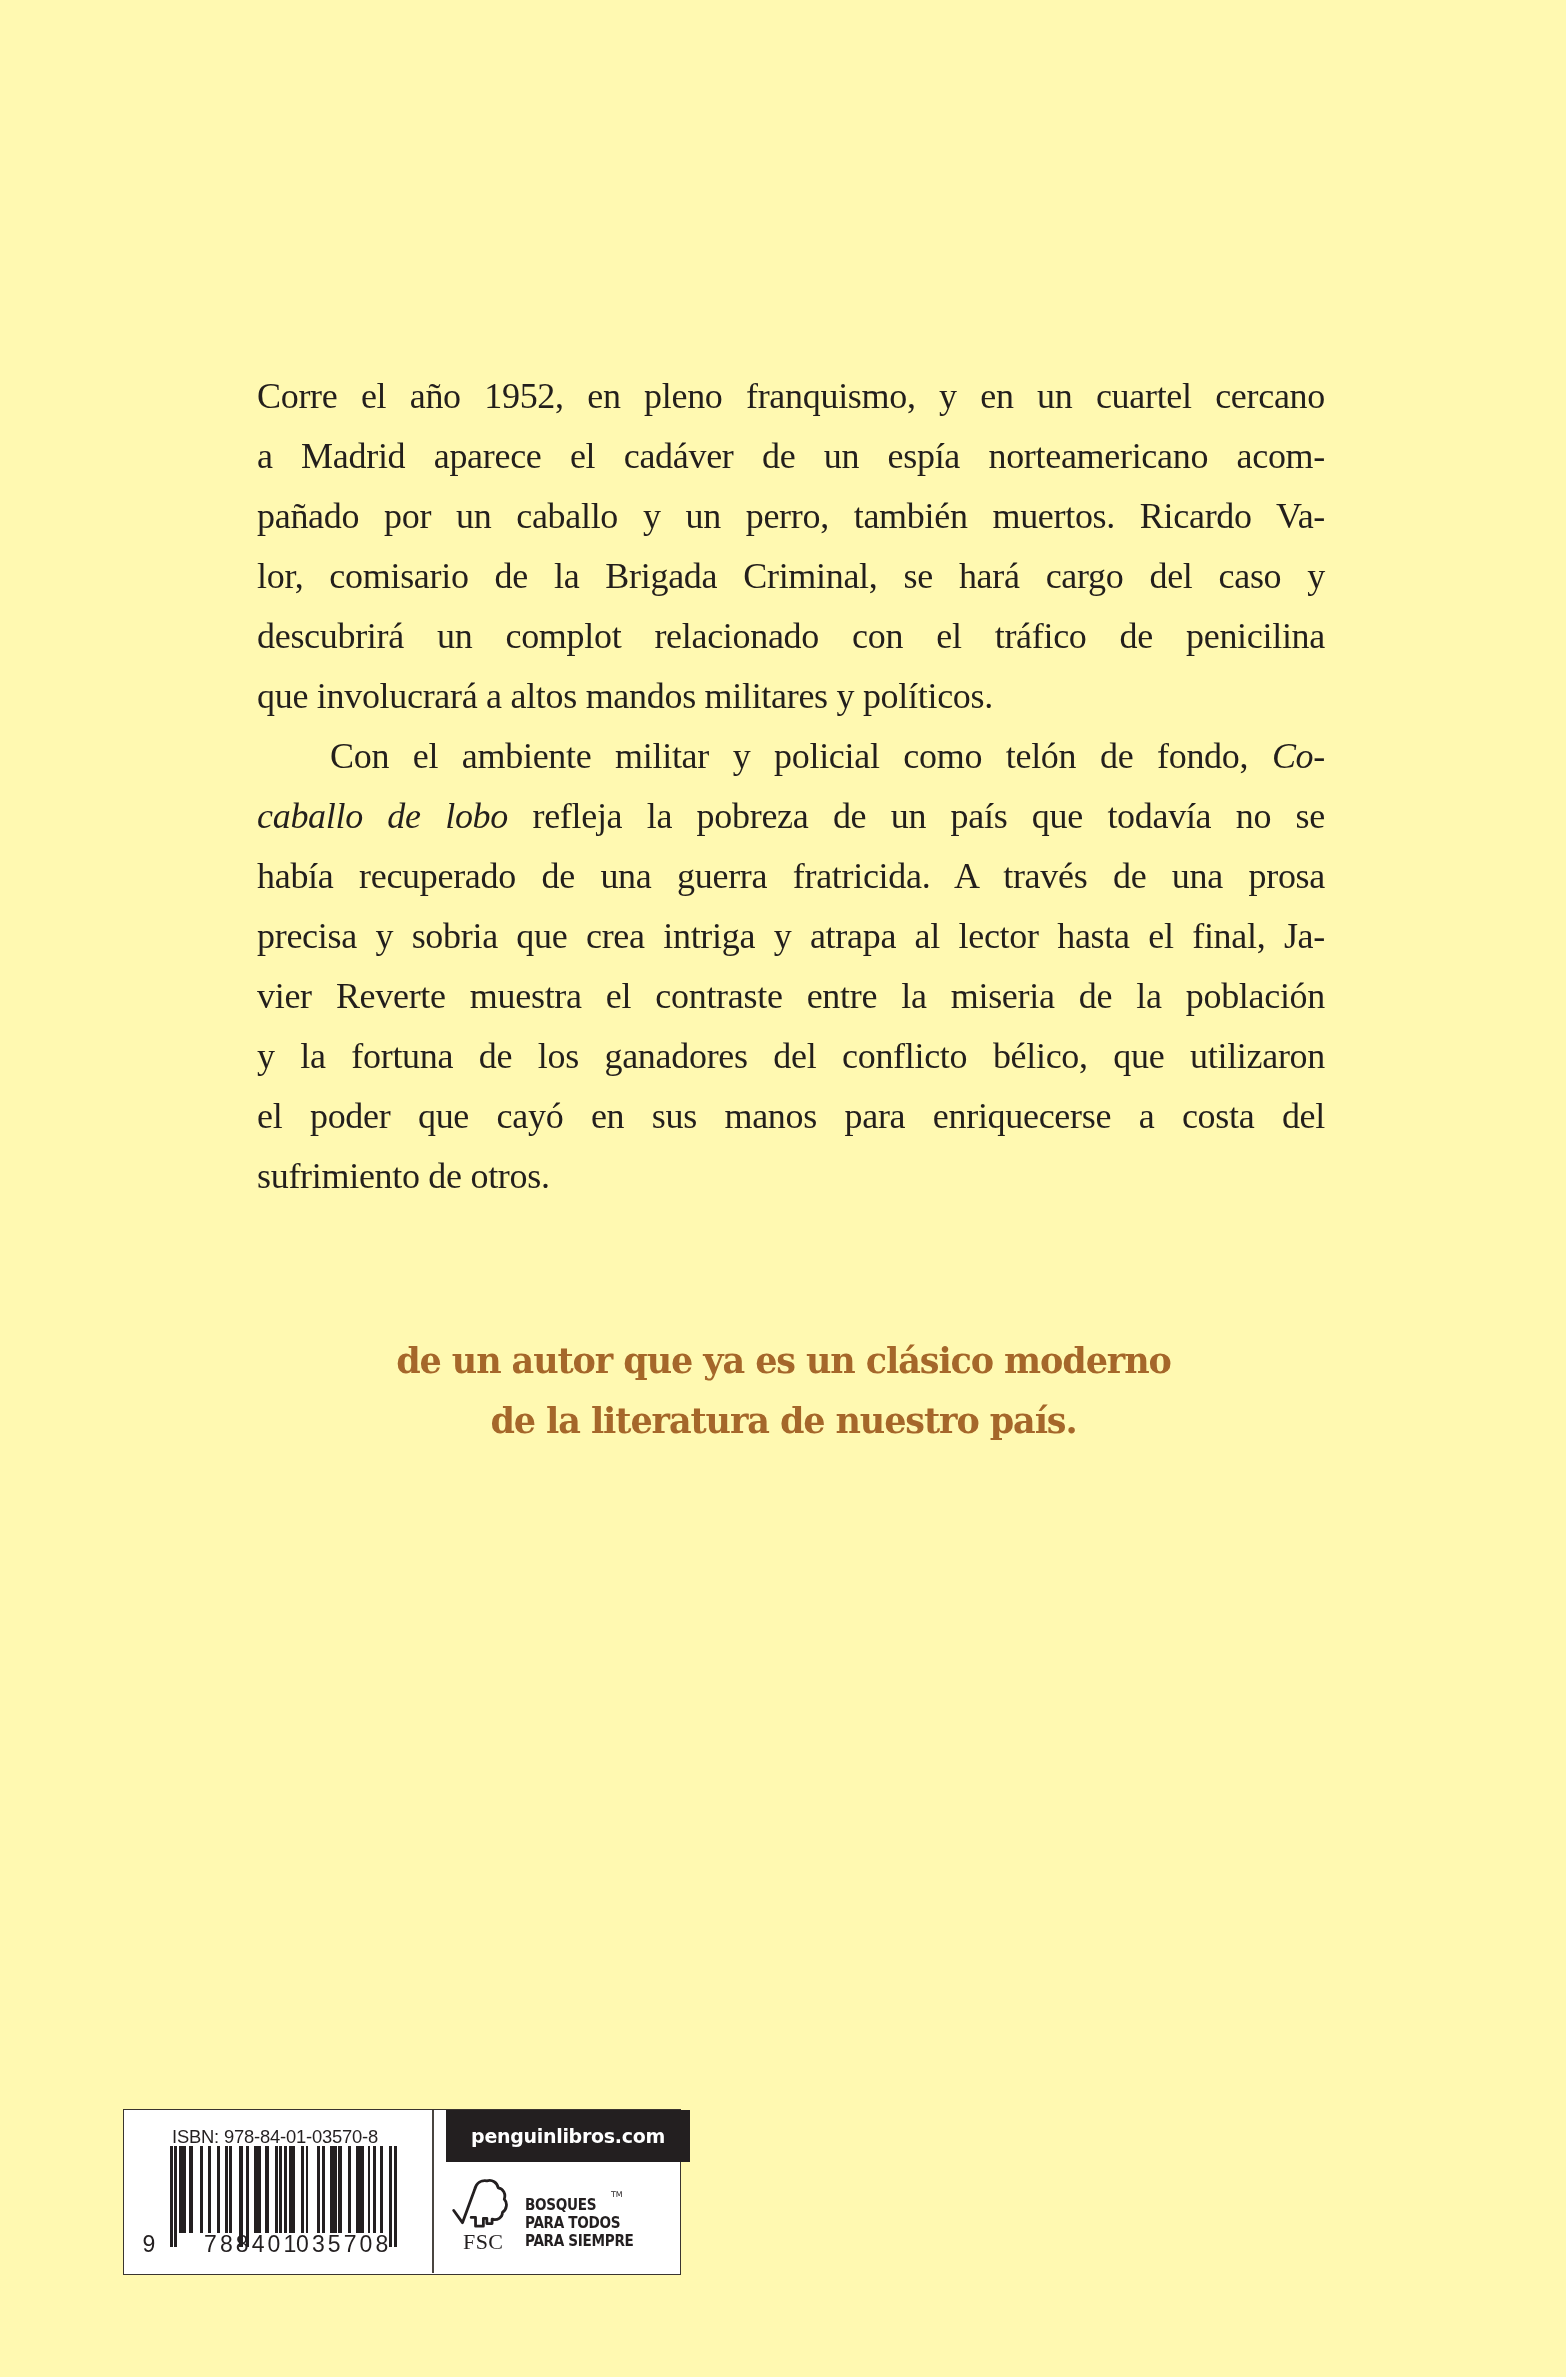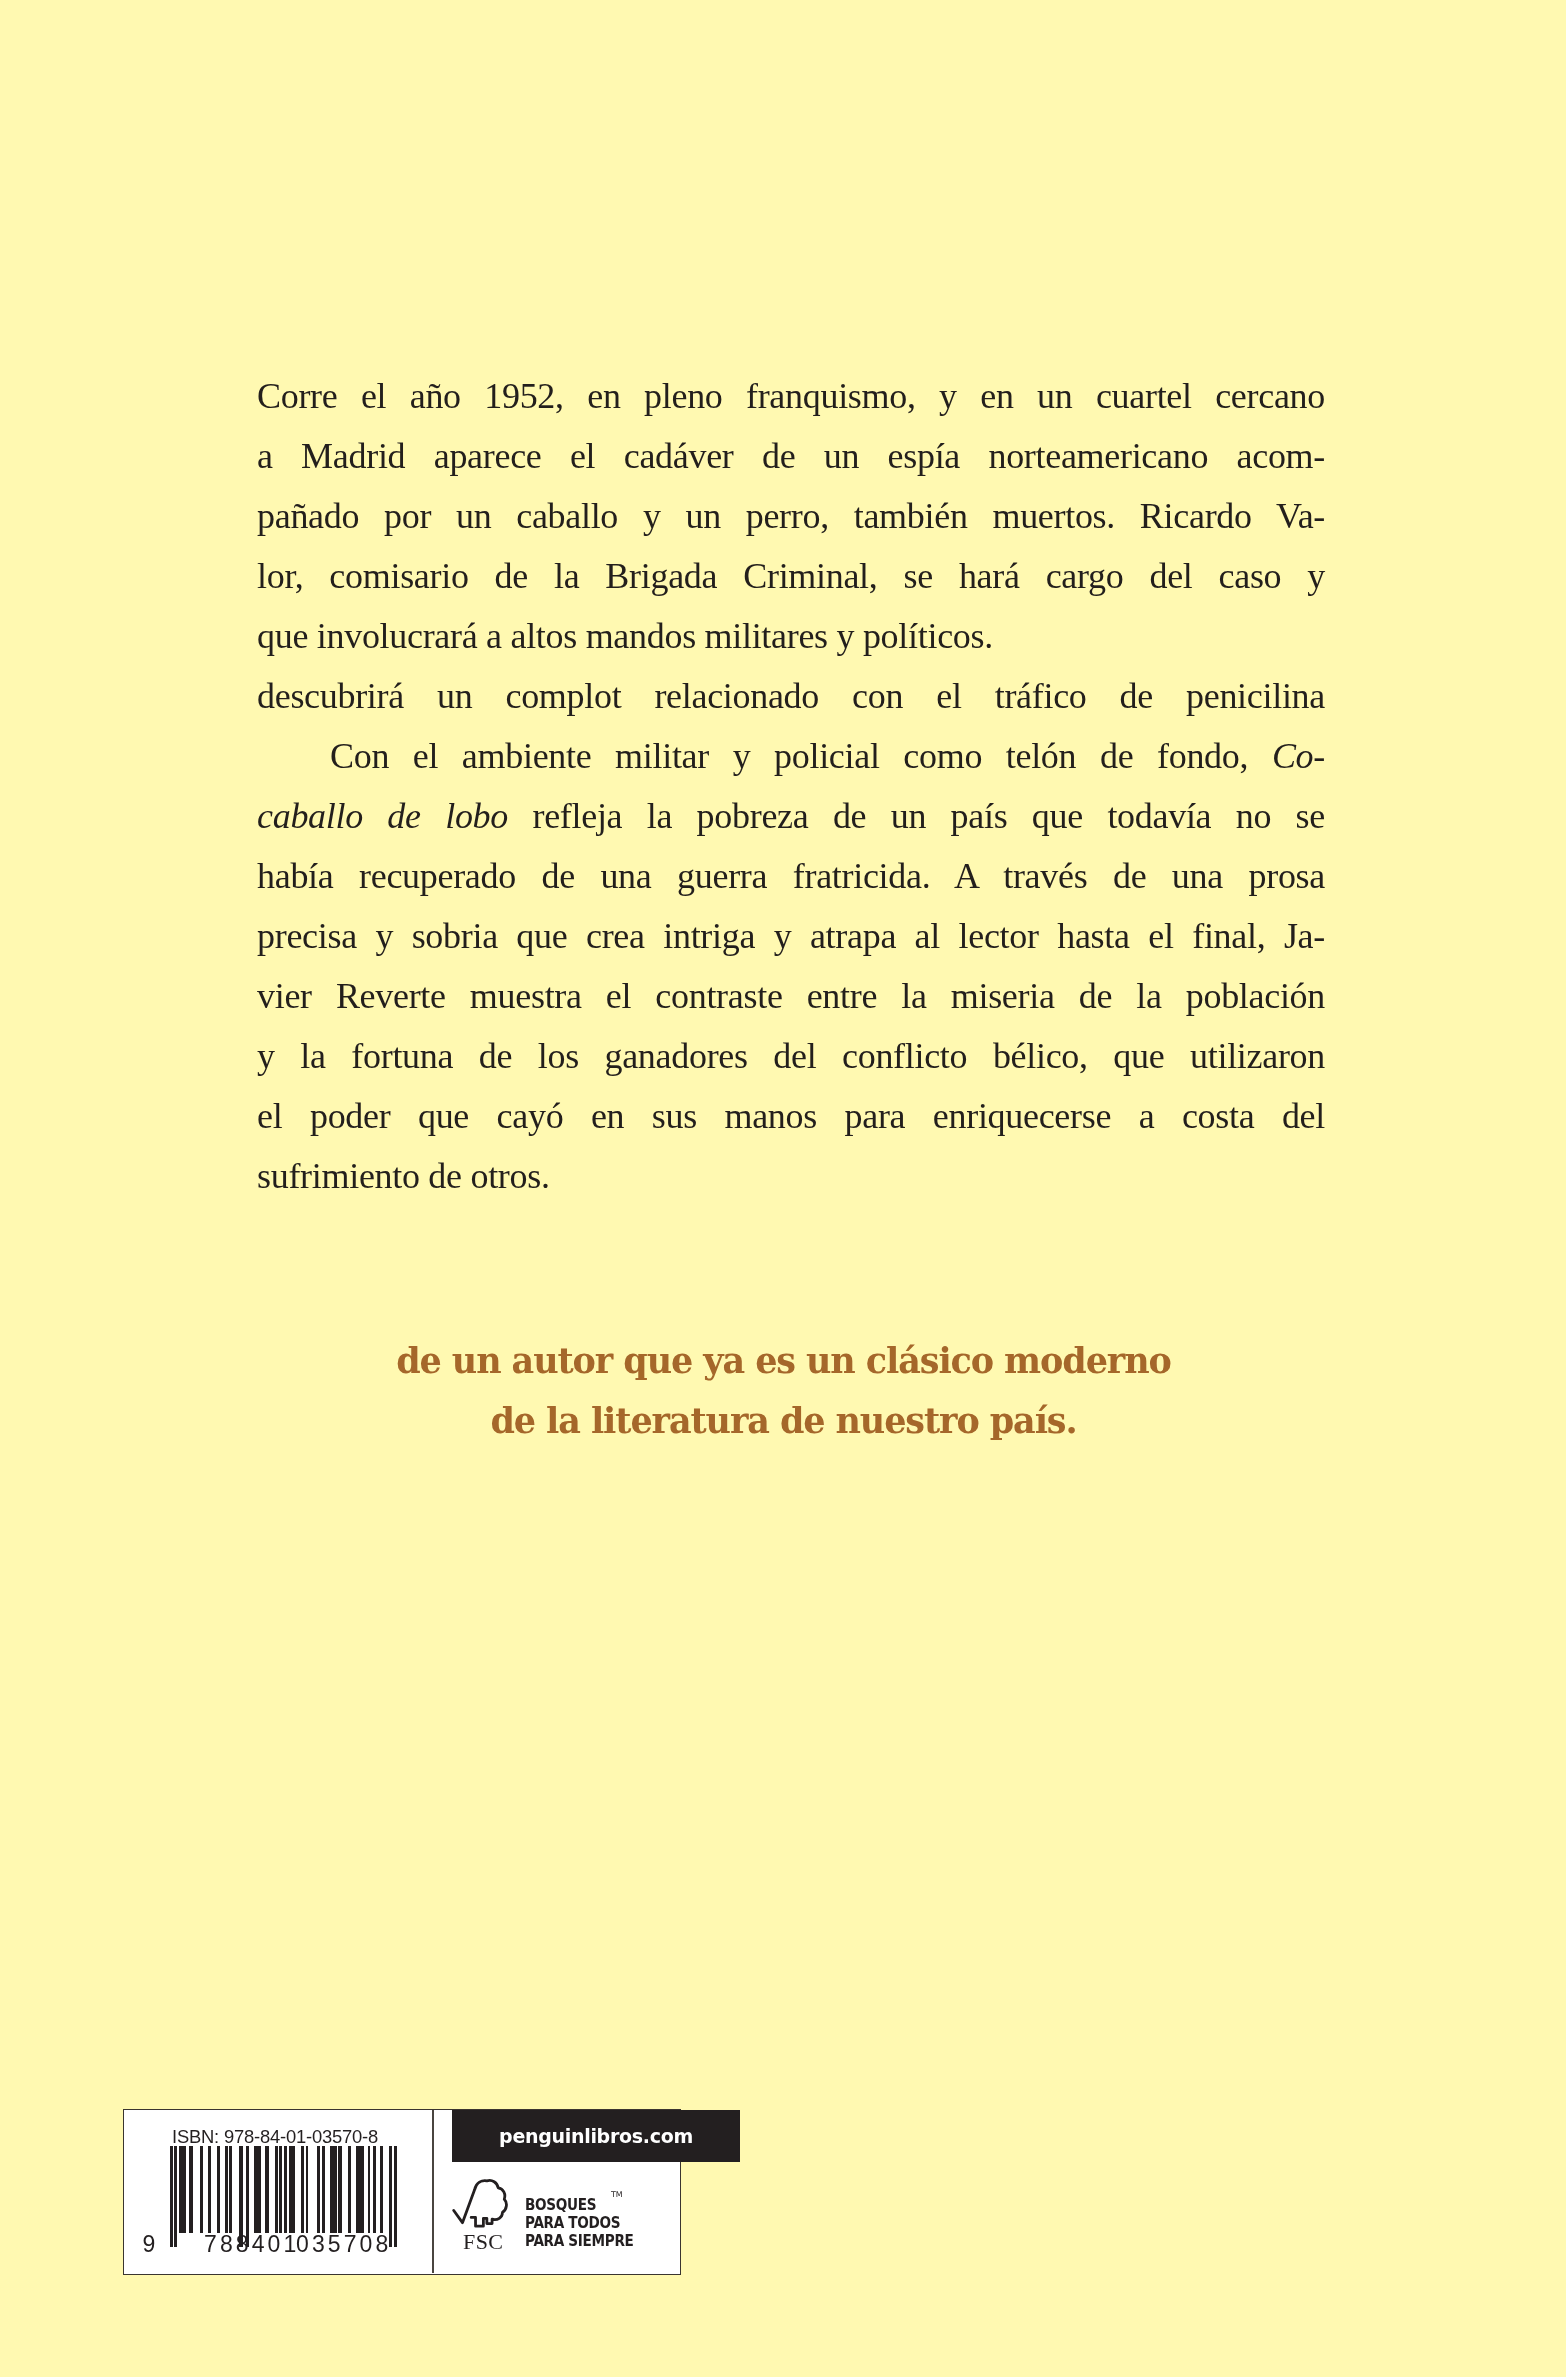--- a/index.html
+++ b/index.html
@@ -82,21 +82,21 @@
   }
   .divider {
     position: absolute; left: 308px; top: 0;
     width: 1.8px; height: 163px; background: #4a4540;
   }
   .right-panel {
     position: absolute; left: 310px; top: 0;
     width: 244px; height: 163px;
   }
   .publisher-band {
-    position: absolute; left: 18px; top: 0; width: 288px; height: 52px;
+    position: absolute; left: 12px; top: 0; width: 244px; height: 52px;
     background: #231F20;
     color: #ffffff;
     font-family: "DejaVu Sans", "Liberation Sans", sans-serif;
     font-weight: bold;
     font-size: 19px;
     letter-spacing: -0.3px;
     line-height: 52px;
     text-align: center;
   }
   .fsc-logo { position: absolute; left: 17.5px; top: 67px; width: 61px; height: 53px; }
@@ -130,22 +130,22 @@
 
 <div>
 
   <div class="body-text">
 
     <div>
       <span class="line">Corre el año 1952, en pleno franquismo, y en un cuartel cercano</span>
       <span class="line">a Madrid aparece el cadáver de un espía norteamericano acom-</span>
       <span class="line">pañado por un caballo y un perro, también muertos. Ricardo Va-</span>
       <span class="line">lor, comisario de la Brigada Criminal, se hará cargo del caso y</span>
+      <span class="line">descubrirá un complot relacionado con el tráfico de penicilina</span>
       <span class="line last">que involucrará a altos mandos militares y políticos.</span>
-      <span class="line">descubrirá un complot relacionado con el tráfico de penicilina</span>
     </div>
 
     <div>
       <span class="line indent"><span>Con el ambiente militar y policial como telón de fondo, </span><i>Co-</i></span>
       <span class="line"><i>caballo de lobo</i><span> refleja la pobreza de un país que todavía no se</span></span>
       <span class="line">había recuperado de una guerra fratricida. A través de una prosa</span>
       <span class="line">precisa y sobria que crea intriga y atrapa al lector hasta el final, Ja-</span>
       <span class="line">vier Reverte muestra el contraste entre la miseria de la población</span>
       <span class="line">y la fortuna de los ganadores del conflicto bélico, que utilizaron</span>
       <span class="line">el poder que cayó en sus manos para enriquecerse a costa del</span>

